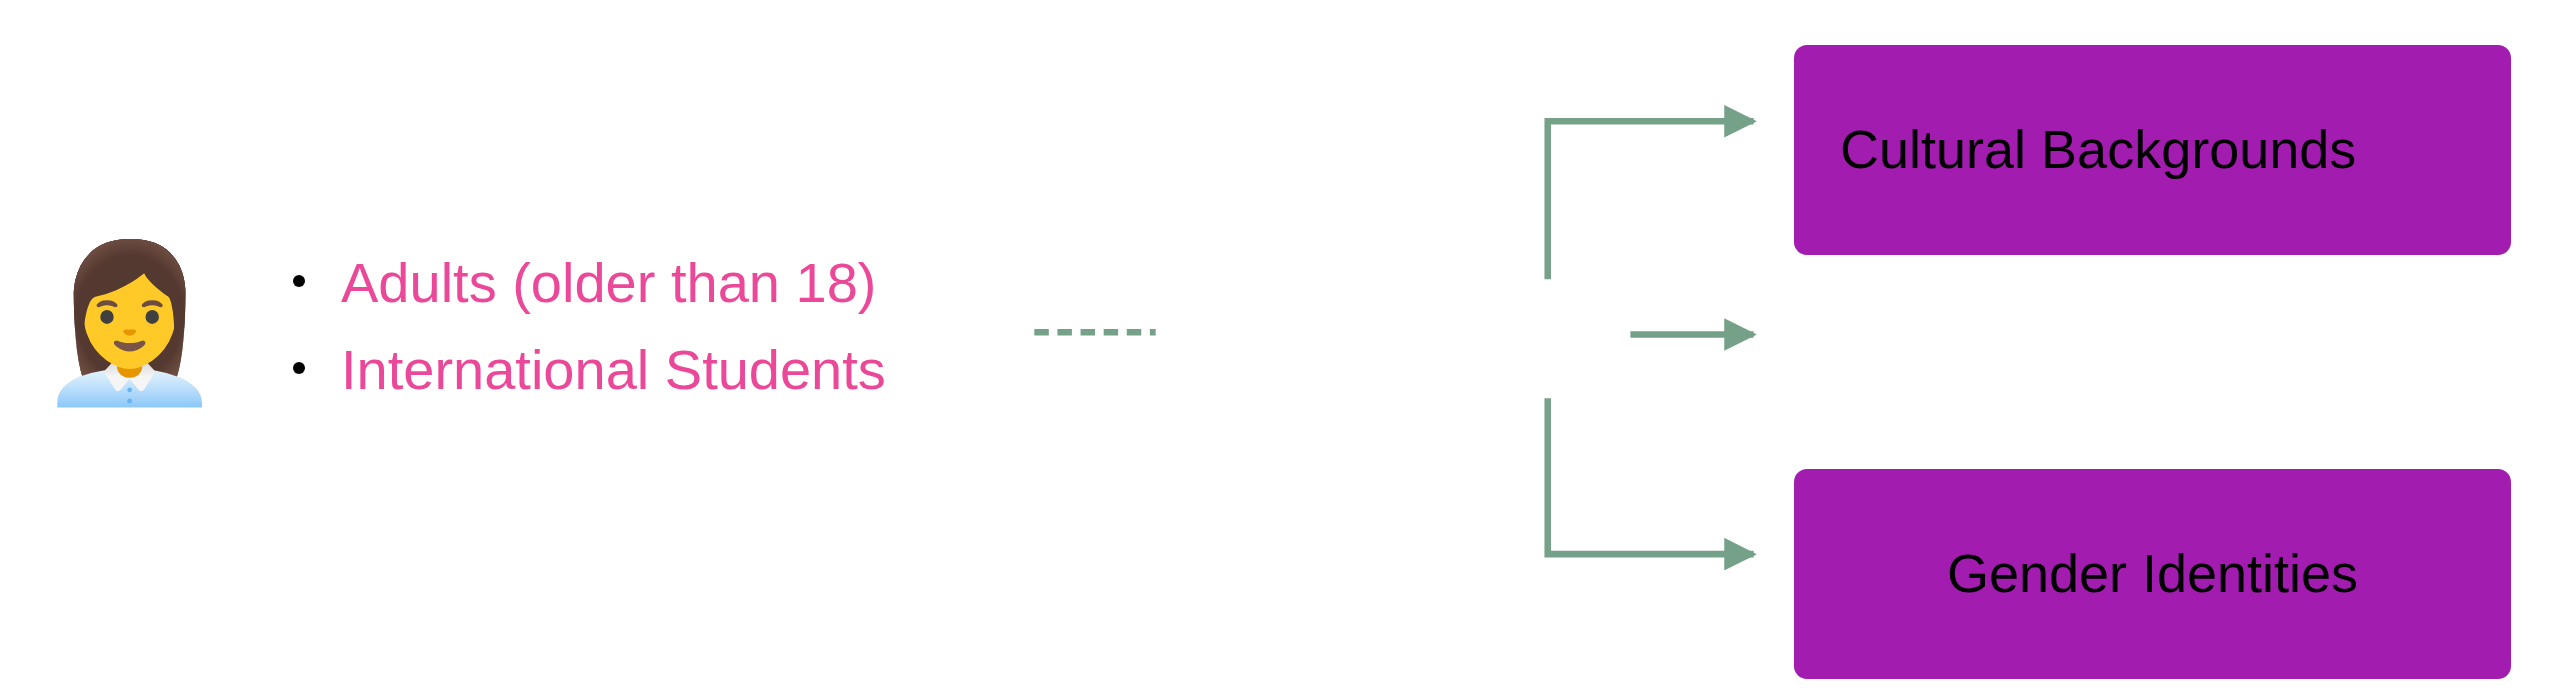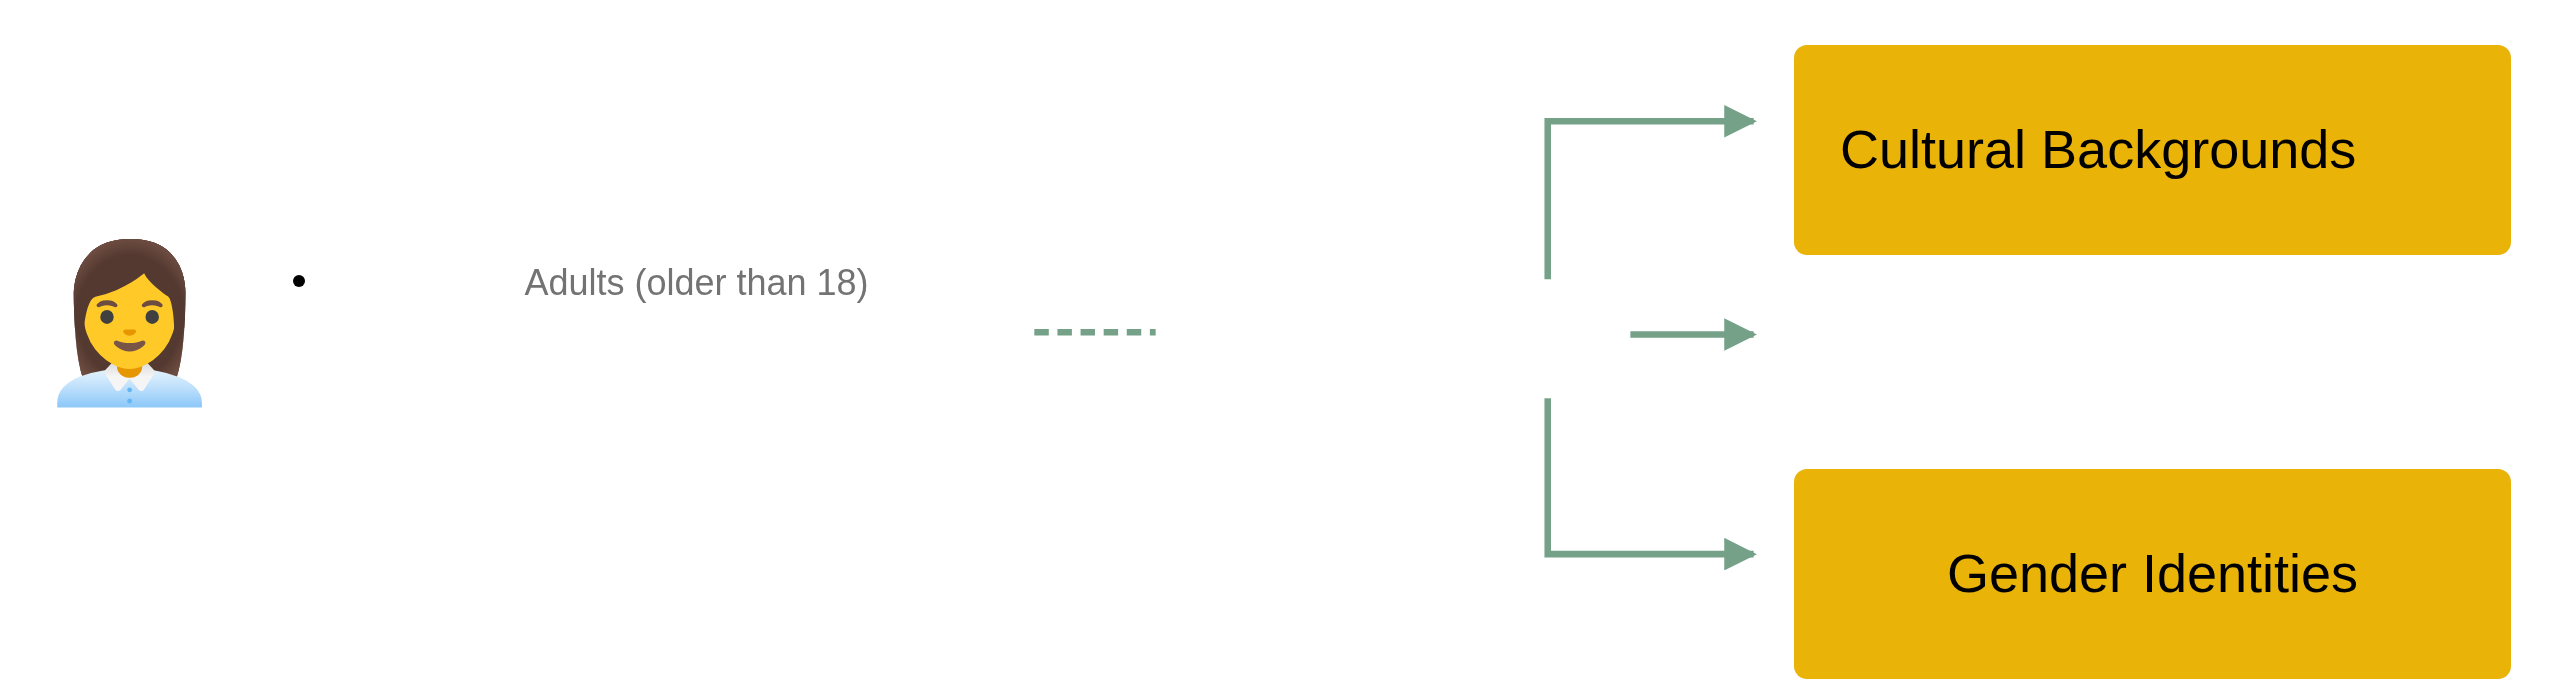--- a/index.html
+++ b/index.html
@@ -38,26 +38,25 @@
     left: 284px;
     top: 239px;
     width: 768px;
     margin: 0;
     padding: 0;
     list-style: none;
   }
   #criteria-list li {
     position: relative;
     padding-left: 57px;
-    font-size: 36px;
+    font-size: 56px;
     line-height: 87px;
-    color: #737373;
+    color: #ec4899;
     white-space: nowrap;
     font-stretch: condensed;
-    text-align: center;
   }
   #criteria-list li .bullet-dot {
     position: absolute;
     left: 8.7px;
     top: 36px;
     width: 12.3px;
     height: 12.3px;
     border-radius: 50%;
     background: #000000;
   }
@@ -92,21 +91,21 @@
     height: 493px;
     overflow: visible;
   }
 
   
   .attribute-box {
     position: absolute;
     left: 1794px;
     width: 717px;
     height: 210px;
-    background: #eab308;
+    background: #a21caf;
     border-radius: 13px;
     display: flex;
     align-items: center;
   }
   .attribute-box .box-label {
     font-size: 54px;
     line-height: 1.1;
     color: #000000;
     white-space: nowrap;
     font-stretch: condensed;
@@ -123,20 +122,24 @@
 <body>
 
 <div id="canvas">
 
   <div id="persona-emoji">👩‍💼</div>
 
   <ul id="criteria-list">
     <li>
       <span class="bullet-dot"></span>
       <span>Adults (older than 18)</span>
+    </li>
+    <li>
+      <span class="bullet-dot"></span>
+      <span>International Students</span>
     </li>
   </ul>
 
   <svg id="dashed-connector" viewBox="0 0 168 9">
     <line x1="0" y1="4.5" x2="168" y2="4.5" stroke="#74a188" stroke-width="9" stroke-dasharray="20 12"></line>
   </svg>
 
 
   <svg id="branch-connector" viewBox="0 0 350 680">
     <defs>

